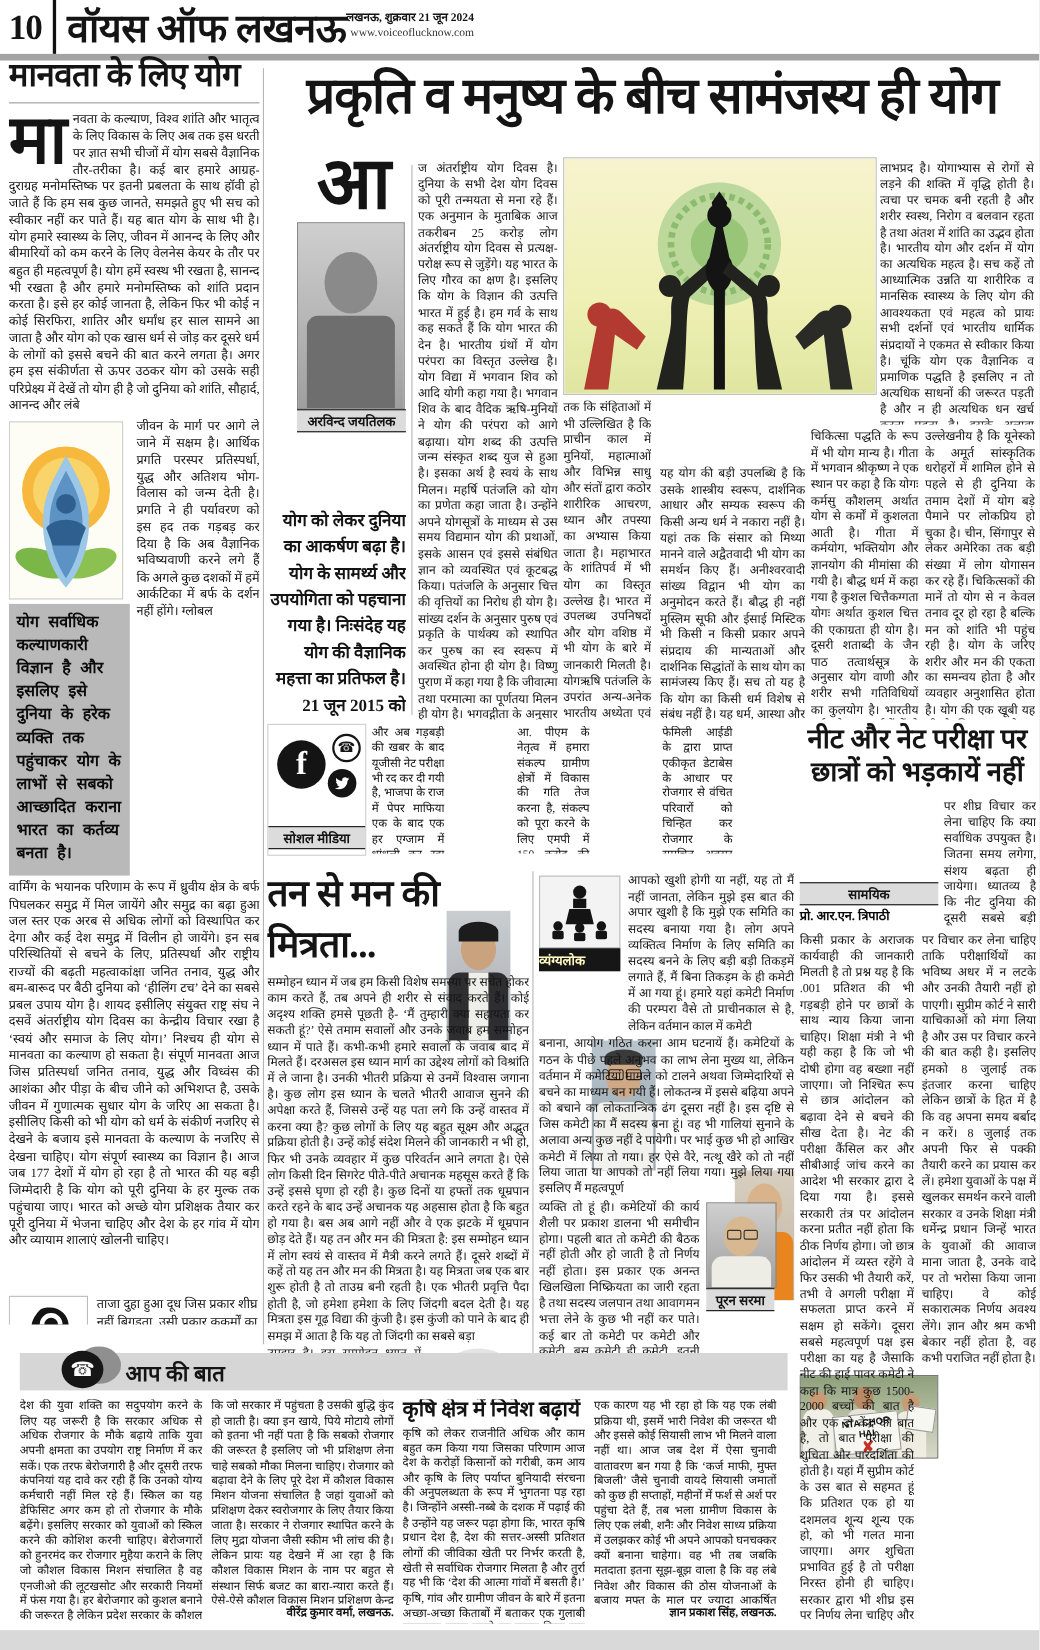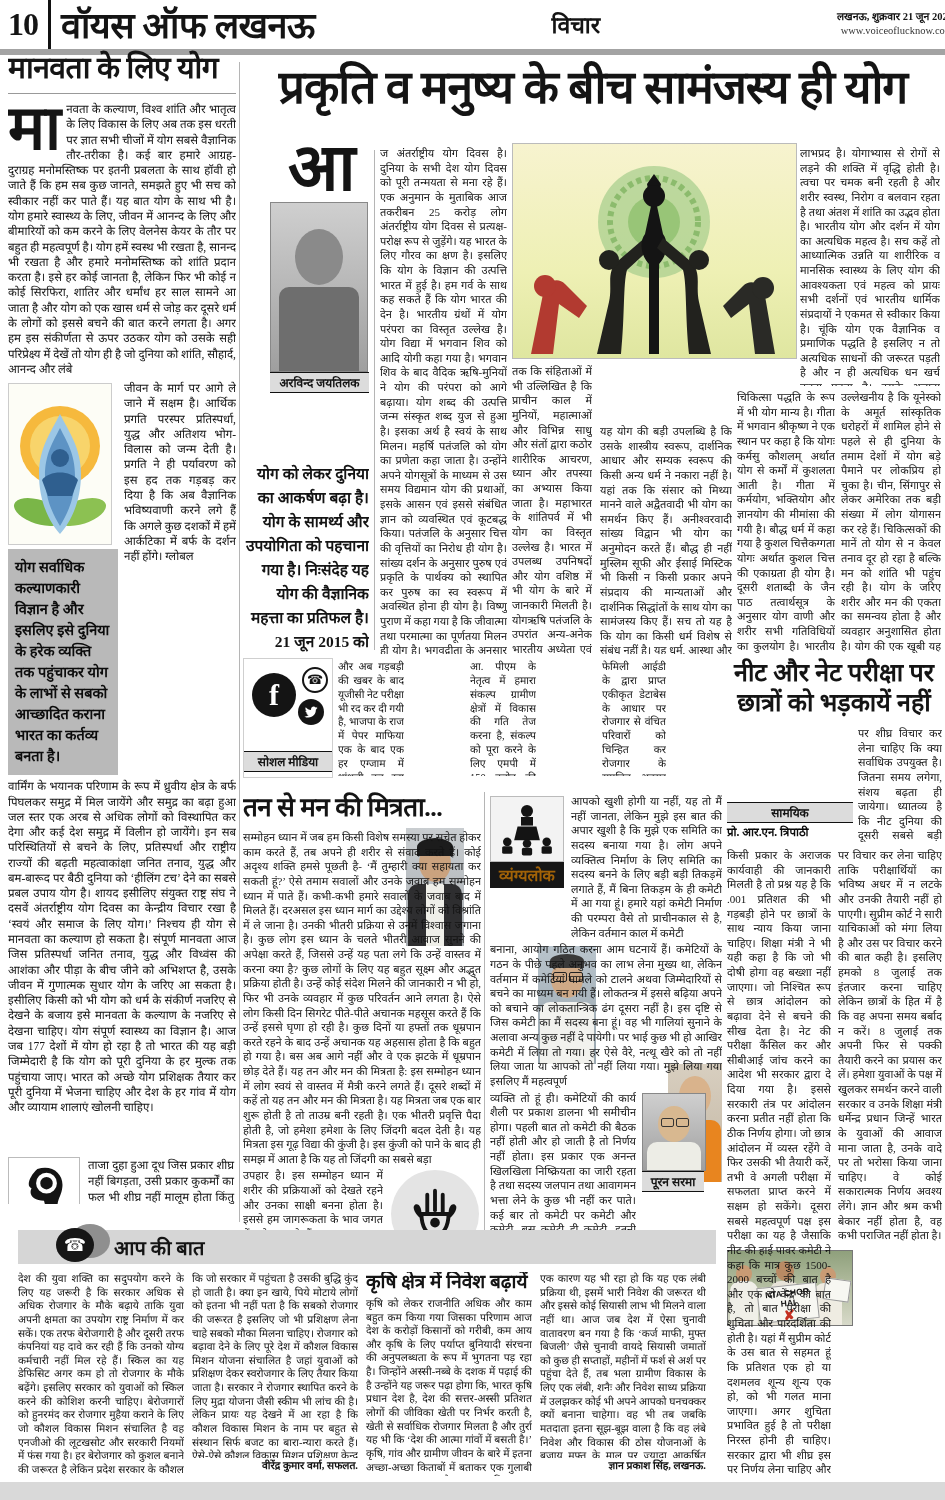--- a/index.html
+++ b/index.html
@@ -20,21 +20,21 @@
   
   .dropcap{float:left;font-size:46px;line-height:.82;font-weight:bold;padding:2px 5px 0 0;}
   .dropcap-big{font-size:62px;line-height:.8;font-weight:bold;}
   
   .gqbox{background:#b9b9b9;color:#0c0c0c;font-weight:bold;font-size:14.5px;line-height:1.45;padding:8px 7px;}
   
   .pullq{font-size:15.5px;line-height:1.55;font-weight:bold;text-align:right;}
   
   .capbar{background:#dcdcdc;border-top:1.5px solid #111;border-bottom:1.5px solid #111;
           text-align:center;font-weight:bold;font-size:12px;padding:1px 0;}
-  .blackbar{background:#161616;color:#a16207;text-align:center;font-weight:bold;font-size:16px;padding:2px 0;}
+  .blackbar{background:#161616;color:#fef9c3;text-align:left;font-weight:bold;font-size:12px;padding:2px 0;}
   
   .themebox{background:#c7c7c7;color:#111;font-weight:bold;font-size:14.5px;line-height:1.5;
             text-align:center;display:flex;align-items:center;justify-content:center;padding:4px;}
   
   .photo{position:relative;overflow:hidden;}
   .ph-face{position:absolute;border-radius:50%;}
   .ph-torso{position:absolute;border-radius:10px 10px 0 0;}
   .gray-photo{background:linear-gradient(180deg,#cfcfcf,#9f9f9f);}
   
   .tq{padding:7px 2px 8px 2px;}
@@ -47,42 +47,41 @@
   .fb-circle{width:44px;height:44px;border-radius:50%;background:#141414;color:#fff;
              font-size:30px;font-weight:bold;text-align:center;line-height:44px;font-family:"Liberation Serif",serif;}
   .wa-circle{width:22px;height:22px;border-radius:50%;border:2px solid #141414;color:#141414;
              font-size:13px;text-align:center;line-height:22px;}
   .tw-circle{width:26px;height:26px;border-radius:50%;background:#141414;color:#fff;
              font-size:14px;text-align:center;line-height:26px;}
   .soc-quote{font-size:10.5px;line-height:1.32;text-align:justify;overflow:hidden;}
   
   .main-hl{font-size:46px;font-weight:bold;text-align:center;letter-spacing:-1px;line-height:1.05;}
   .sub-hl{font-size:25px;font-weight:bold;text-align:center;line-height:1.2;}
-  .art-hl{font-size:26px;font-weight:bold;letter-spacing:-.5px;}
+  .art-hl{font-size:34px;font-weight:bold;letter-spacing:-.5px;}
   
   .protest{background:linear-gradient(180deg,#8fa07c,#b9c2a6 55%,#d7d9c9);}
   .placard{position:absolute;background:#f7f7f2;border:1px solid #999;color:#111;
            font-family:"Liberation Sans",sans-serif;font-weight:bold;text-align:center;}
   .redx{color:#c43022;font-size:14px;line-height:1;}
   
   .banner{background:#d6d6d6;}
   .bubble-back{position:absolute;width:40px;height:34px;border-radius:50%;background:#8f8f8f;}
   .bubble-front{position:absolute;width:38px;height:34px;border-radius:50%;background:#161616;color:#fff;
                 text-align:center;line-height:34px;font-size:18px;}
   .footer-strip{background:#d9d9d9;}
 </style>
 </head>
 <body>
 
 <div class="page">
 
   <div class="abs header" style="left:0;top:0;width:945px;">
     <span class="pageno">10</span>
     <span class="masthead">वॉयस ऑफ लखनऊ</span>
-    <span class="hdr-center">विचार</span>
     <span class="hdr-right">
       <span style="display:block;font-weight:bold;">लखनऊ, शुक्रवार 21 जून 2024</span>
       <span style="display:block;color:#333;">www.voiceoflucknow.com</span>
     </span>
   </div>
   <div class="abs hrule" style="left:0;top:49px;width:945px;"></div>
 
   <div class="abs" style="left:8px;top:46px;width:228px;height:1158px;overflow:hidden;">
     <div class="art-hl" style="font-size:30px;border-bottom:1px solid #999;padding-bottom:6px;">मानवता के लिए योग</div>
     <div class="txt" style="font-size:11.5px;margin-top:8px;">
@@ -96,21 +95,21 @@
           <circle cx="51" cy="62" r="30" fill="#f8d46b"></circle>
           <ellipse cx="30" cy="128" rx="26" ry="12" fill="#7ab648" transform="rotate(18 30 128)"></ellipse>
           <ellipse cx="72" cy="128" rx="26" ry="12" fill="#8cc152" transform="rotate(-18 72 128)"></ellipse>
           <path d="M51 30 C60 48 72 64 72 90 C72 120 60 140 51 150 C42 140 30 120 30 90 C30 64 42 48 51 30 Z" fill="#9cc7e6"></path>
           <path d="M51 44 C58 58 66 70 66 92 C66 116 57 132 51 142 C45 132 36 116 36 92 C36 70 44 58 51 44 Z" fill="#5d93c4"></path>
           <circle cx="51" cy="74" r="9" fill="#2f5f8f"></circle>
           <path d="M33 96 C40 86 62 86 69 96 L63 112 L39 112 Z" fill="#2f5f8f"></path>
         </svg>
       </div>
 
-      <div class="gqbox" style="float:left;clear:left;width:96px;margin:0 6px 4px 0;">योग सर्वाधिक कल्याणकारी विज्ञान है और इसलिए इसे दुनिया के हरेक व्यक्ति तक पहुंचाकर योग के लाभों से सबको आच्छादित कराना भारत का कर्तव्य बनता है।</div>
+      <div class="gqbox" style="float:left;clear:left;width:96px;margin:0 6px 4px 0;font-family:Liberation Mono, monospace;">योग सर्वाधिक कल्याणकारी विज्ञान है और इसलिए इसे दुनिया के हरेक व्यक्ति तक पहुंचाकर योग के लाभों से सबको आच्छादित कराना भारत का कर्तव्य बनता है।</div>
       <div class="txt" style="font-size:11.5px;">जीवन के मार्ग पर आगे ले जाने में सक्षम है। आर्थिक प्रगति परस्पर प्रतिस्पर्धा, युद्ध और अतिशय भोग-विलास को जन्म देती है। प्रगति ने ही पर्यावरण को इस हद तक गड़बड़ कर दिया है कि अब वैज्ञानिक भविष्यवाणी करने लगे हैं कि अगले कुछ दशकों में हमें आर्कटिका में बर्फ के दर्शन नहीं होंगे। ग्लोबल</div>
     </div>
     <div class="txt" style="font-size:11.5px;clear:both;margin-top:4px;height:368px;">वार्मिंग के भयानक परिणाम के रूप में ध्रुवीय क्षेत्र के बर्फ पिघलकर समुद्र में मिल जायेंगे और समुद्र का बढ़ा हुआ जल स्तर एक अरब से अधिक लोगों को विस्थापित कर देगा और कई देश समुद्र में विलीन हो जायेंगे। इन सब परिस्थितियों से बचने के लिए, प्रतिस्पर्धा और राष्ट्रीय राज्यों की बढ़ती महत्वाकांक्षा जनित तनाव, युद्ध और बम-बारूद पर बैठी दुनिया को ‘हीलिंग टच’ देने का सबसे प्रबल उपाय योग है। शायद इसीलिए संयुक्त राष्ट्र संघ ने दसवें अंतर्राष्ट्रीय योग दिवस का केन्द्रीय विचार रखा है ‘स्वयं और समाज के लिए योग।’ निश्चय ही योग से मानवता का कल्याण हो सकता है। संपूर्ण मानवता आज जिस प्रतिस्पर्धा जनित तनाव, युद्ध और विध्वंस की आशंका और पीड़ा के बीच जीने को अभिशप्त है, उसके जीवन में गुणात्मक सुधार योग के जरिए आ सकता है। इसीलिए किसी को भी योग को धर्म के संकीर्ण नजरिए से देखने के बजाय इसे मानवता के कल्याण के नजरिए से देखना चाहिए। योग संपूर्ण स्वास्थ्य का विज्ञान है। आज जब 177 देशों में योग हो रहा है तो भारत की यह बड़ी जिम्मेदारी है कि योग को पूरी दुनिया के हर मुल्क तक पहुंचाया जाए। भारत को अच्छे योग प्रशिक्षक तैयार कर पूरी दुनिया में भेजना चाहिए और देश के हर गांव में योग और व्यायाम शालाएं खोलनी चाहिए।</div>
 
     <div style="margin-top:10px;">
       <div style="float:left;width:72px;margin-right:8px;">
         <div style="border:1px solid #bbb;background:#fff;height:62px;display:flex;align-items:center;justify-content:center;">
           <svg width="50" height="50" viewBox="0 0 60 60">
             <path d="M22 6 C40 0 54 12 52 28 C51 38 46 42 46 52 L32 52 L30 44 C18 44 11 37 15 29 C8 27 13 14 22 6 Z" fill="#141414"></path>
             <circle cx="33" cy="23" r="10" fill="none" stroke="#ffffff" stroke-width="5"></circle>
@@ -318,21 +317,21 @@
     <div class="bubble-back" style="left:52px;top:-6px;"></div>
     <div class="bubble-front" style="left:38px;top:-2px;">☎</div>
     <div class="abs" style="left:96px;top:4px;font-size:20px;font-weight:bold;">आप की बात</div>
   </div>
 
   <div class="abs" style="left:18px;top:1272px;width:166px;height:204px;overflow:hidden;">
     <div class="txt-sm">देश की युवा शक्ति का सदुपयोग करने के लिए यह जरूरी है कि सरकार अधिक से अधिक रोजगार के मौके बढ़ाये ताकि युवा अपनी क्षमता का उपयोग राष्ट्र निर्माण में कर सकें। एक तरफ बेरोजगारी है और दूसरी तरफ कंपनियां यह दावे कर रही हैं कि उनको योग्य कर्मचारी नहीं मिल रहे हैं। स्किल का यह डेफिसिट अगर कम हो तो रोजगार के मौके बढ़ेंगे। इसलिए सरकार को युवाओं को स्किल करने की कोशिश करनी चाहिए। बेरोजगारों को हुनरमंद कर रोजगार मुहैया कराने के लिए जो कौशल विकास मिशन संचालित है वह एनजीओ की लूटखसोट और सरकारी नियमों में फंस गया है। हर बेरोजगार को कुशल बनाने की जरूरत है लेकिन प्रदेश सरकार के कौशल विकास मिशन में प्रशिक्षण के लिए गरीबी रेखा से नीचे होना, स्वयं सहायता समूह से होना, गांव का होना जैसी तमाम बकवास भरे पड़े हैं। इसी कारण सरकारी योजनाएं सफल नहीं होती हैं। ऐसा लगता है</div>
   </div>
   <div class="abs" style="left:192px;top:1272px;width:166px;height:204px;overflow:hidden;">
     <div class="txt-sm" style="height:186px;">कि जो सरकार में पहुंचता है उसकी बुद्धि कुंद हो जाती है। क्या इन खाये, पिये मोटाये लोगों को इतना भी नहीं पता है कि सबको रोजगार की जरूरत है इसलिए जो भी प्रशिक्षण लेना चाहे सबको मौका मिलना चाहिए। रोजगार को बढ़ावा देने के लिए पूरे देश में कौशल विकास मिशन योजना संचालित है जहां युवाओं को प्रशिक्षण देकर स्वरोजगार के लिए तैयार किया जाता है। सरकार ने रोजगार स्थापित करने के लिए मुद्रा योजना जैसी स्कीम भी लांच की है। लेकिन प्रायः यह देखने में आ रहा है कि कौशल विकास मिशन के नाम पर बहुत से संस्थान सिर्फ बजट का बारा-न्यारा करते हैं। ऐसे-ऐसे कौशल विकास मिशन प्रशिक्षण केन्द्र चल रहे हैं जिनके पास ट्रेनिंग देने की बेसिक सुविधाएं तक नहीं हैं। ऐसे केन्द्रों से प्रशिक्षण हासिल करने वाले युवा दरअसल महज प्रमाण पत्र पाते हैं। उनका कौशल नहीं विकसित हो पाता है। इसलिए सरकार को कौशल विकास मिशन को और अधिक चुस्त-दुरुस्त बनाना चाहिए।</div>
-    <div class="sig">वीरेंद्र कुमार वर्मा, सफलत.</div>
+    <div class="sig">वीरेंद्र कुमार वर्मा, लखनऊ.</div>
   </div>
   <div class="abs" style="left:366px;top:1272px;width:166px;height:204px;overflow:hidden;">
     <div class="letter-hl">कृषि क्षेत्र में निवेश बढ़ायें</div>
     <div class="txt-sm">कृषि को लेकर राजनीति अधिक और काम बहुत कम किया गया जिसका परिणाम आज देश के करोड़ों किसानों को गरीबी, कम आय और कृषि के लिए पर्याप्त बुनियादी संरचना की अनुपलब्धता के रूप में भुगतना पड़ रहा है। जिन्होंने अस्सी-नब्बे के दशक में पढ़ाई की है उन्होंने यह जरूर पढ़ा होगा कि, भारत कृषि प्रधान देश है, देश की सत्तर-अस्सी प्रतिशत लोगों की जीविका खेती पर निर्भर करती है, खेती से सर्वाधिक रोजगार मिलता है और तुर्रा यह भी कि ‘देश की आत्मा गांवों में बसती है।’ कृषि, गांव और ग्रामीण जीवन के बारे में इतना अच्छा-अच्छा किताबों में बताकर एक गुलाबी वातावरण जरूर बनाने का प्रयास किया गया लेकिन खुरदुरा सचाई यह है कि खेती और ग्रामीण जीवन को संवारने के लिए, कृषि के साथ भावनात्मक संबंधों को आगे बढ़ाते हुए इसे एक लाभप्रद व्यवसाय में बदलने के लिए कोई ठोस प्रयास नहीं किया गया। शायद इसके पीछे</div>
   </div>
   <div class="abs" style="left:540px;top:1272px;width:166px;height:204px;overflow:hidden;">
     <div class="txt-sm" style="height:186px;">एक कारण यह भी रहा हो कि यह एक लंबी प्रक्रिया थी, इसमें भारी निवेश की जरूरत थी और इससे कोई सियासी लाभ भी मिलने वाला नहीं था। आज जब देश में ऐसा चुनावी वातावरण बन गया है कि ‘कर्ज माफी, मुफ्त बिजली’ जैसे चुनावी वायदे सियासी जमातों को कुछ ही सप्ताहों, महीनों में फर्श से अर्श पर पहुंचा देते हैं, तब भला ग्रामीण विकास के लिए एक लंबी, शनैः और निवेश साध्य प्रक्रिया में उलझकर कोई भी अपने आपको घनचक्कर क्यों बनाना चाहेगा। वह भी तब जबकि मतदाता इतना सूझ-बूझ वाला है कि वह लंबे निवेश और विकास की ठोस योजनाओं के बजाय मुफ्त के माल पर ज्यादा आकर्षित होता है। बहरहाल यह सब तो सियासी हथकंडा है। असलियत यह है कि हर चुनाव में कर्जमाफी का वायदा किया जाता है, इसके बावजूद देश का किसान गंभीर कर्ज संकट के दौर से गुजर रहा है। वह ठीक नहीं है।</div>
     <div class="sig">ज्ञान प्रकाश सिंह, लखनऊ.</div>
   </div>
 

